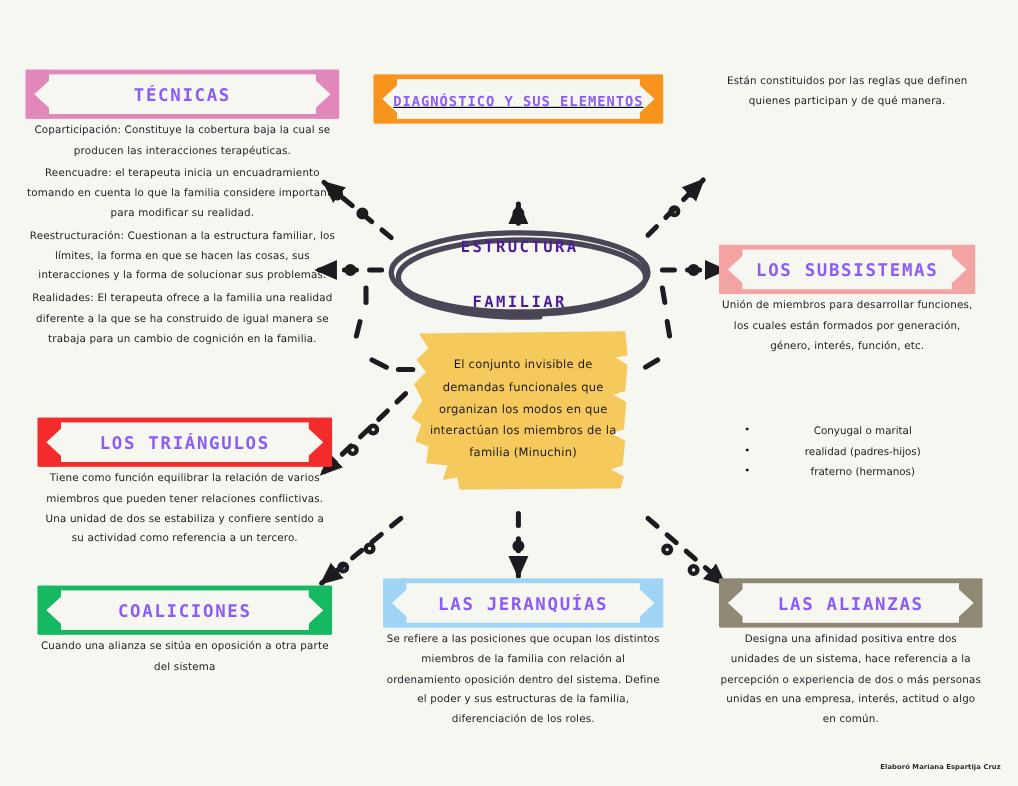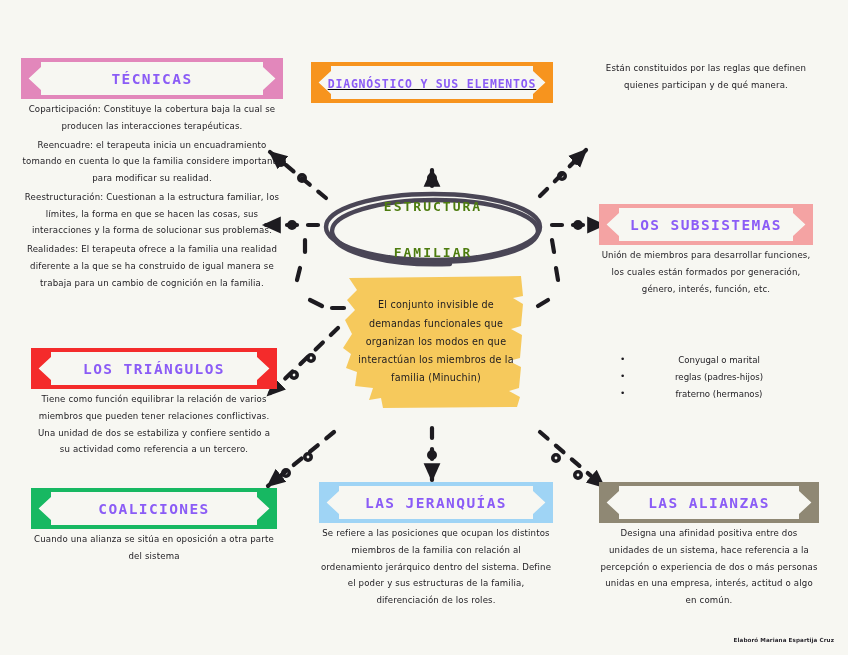--- a/index.html
+++ b/index.html
@@ -80,21 +80,21 @@
 
   
   #center-title {
     position:absolute; left:318px; top:183px; width:230px; height:92px;
   }
   #center-title svg { position:absolute; inset:0; }
   #center-title .ct-text {
     position:absolute; inset:0;
     display:flex; flex-direction:column; justify-content:center; align-items:center;
     font-family:"DejaVu Sans Mono", monospace;
-    font-size:13px; font-weight:700; letter-spacing:2px; color:#4d7c0f;gap:24px;
+    font-size:13px; font-weight:700; letter-spacing:2px; color:#4c1d95;gap:24px;
   }
   #center-title .ct-text span:first-child { margin-bottom:7px; }
 
   #center-def {
     position:absolute; left:343px; top:274px; width:186px; height:136px;
   }
   #center-def .torn { position:absolute; inset:0; }
   #center-def .cd-text {
     position:absolute; inset:0;
     display:flex; flex-direction:column; justify-content:center; align-items:center;
@@ -216,21 +216,21 @@
   <div class="node" style="left:600px; top:204px; width:212px;">
     <div class="ribbon" style="--rc:#f4a3a3;">
       <span class="rlabel">LOS SUBSISTEMAS</span>
     </div>
     <div class="body-text">Unión de miembros para desarrollar funciones, los cuales están formados por generación, género, interés, función, etc.</div>
   </div>
 
   <div class="node" style="left:598px; top:340px; width:216px;">
     <ul class="sub">
       <li>Conyugal o marital</li>
-      <li>reglas (padres-hijos)</li>
+      <li>realidad (padres-hijos)</li>
       <li>fraterno (hermanos)</li>
     </ul>
   </div>
 
   <div class="node" style="left:32px; top:348px; width:244px;">
     <div class="ribbon" style="--rc:#f42b2b;">
       <span class="rlabel">LOS TRIÁNGULOS</span>
     </div>
     <div class="body-text">Tiene como función equilibrar la relación de varios miembros que pueden tener relaciones conflictivas. Una unidad de dos se estabiliza y confiere sentido a su actividad como referencia a un tercero.</div>
   </div>
@@ -239,21 +239,21 @@
     <div class="ribbon" style="--rc:#17b862;">
       <span class="rlabel">COALICIONES</span>
     </div>
     <div class="body-text">Cuando una alianza se sitúa en oposición a otra parte del sistema</div>
   </div>
 
   <div class="node" style="left:320px; top:482px; width:232px;">
     <div class="ribbon" style="--rc:#9fd4f5;">
       <span class="rlabel">LAS JERANQUÍAS</span>
     </div>
-    <div class="body-text">Se refiere a las posiciones que ocupan los distintos miembros de la familia con relación al ordenamiento jerárquico dentro del sistema. Define el poder y sus estructuras de la familia, diferenciación de los roles.</div>
+    <div class="body-text">Se refiere a las posiciones que ocupan los distintos miembros de la familia con relación al ordenamiento oposición dentro del sistema. Define el poder y sus estructuras de la familia, diferenciación de los roles.</div>
   </div>
 
   <div class="node" style="left:600px; top:482px; width:218px;">
     <div class="ribbon" style="--rc:#8f8874;">
       <span class="rlabel">LAS ALIANZAS</span>
     </div>
     <div class="body-text">Designa una afinidad positiva entre dos unidades de un sistema, hace referencia a la percepción o experiencia de dos o más personas unidas en una empresa, interés, actitud o algo en común.</div>
   </div>
 
   <div id="credit">Elaboró Mariana Espartija Cruz</div>

